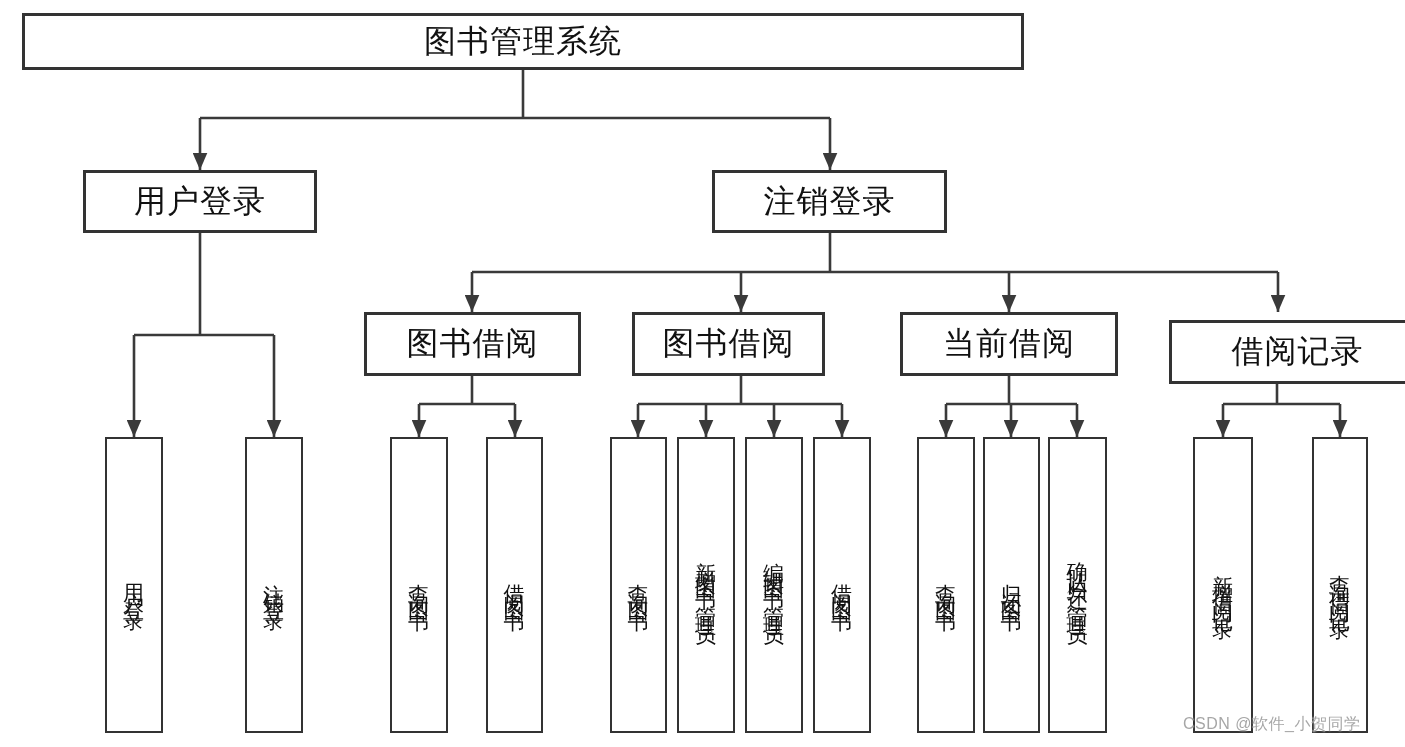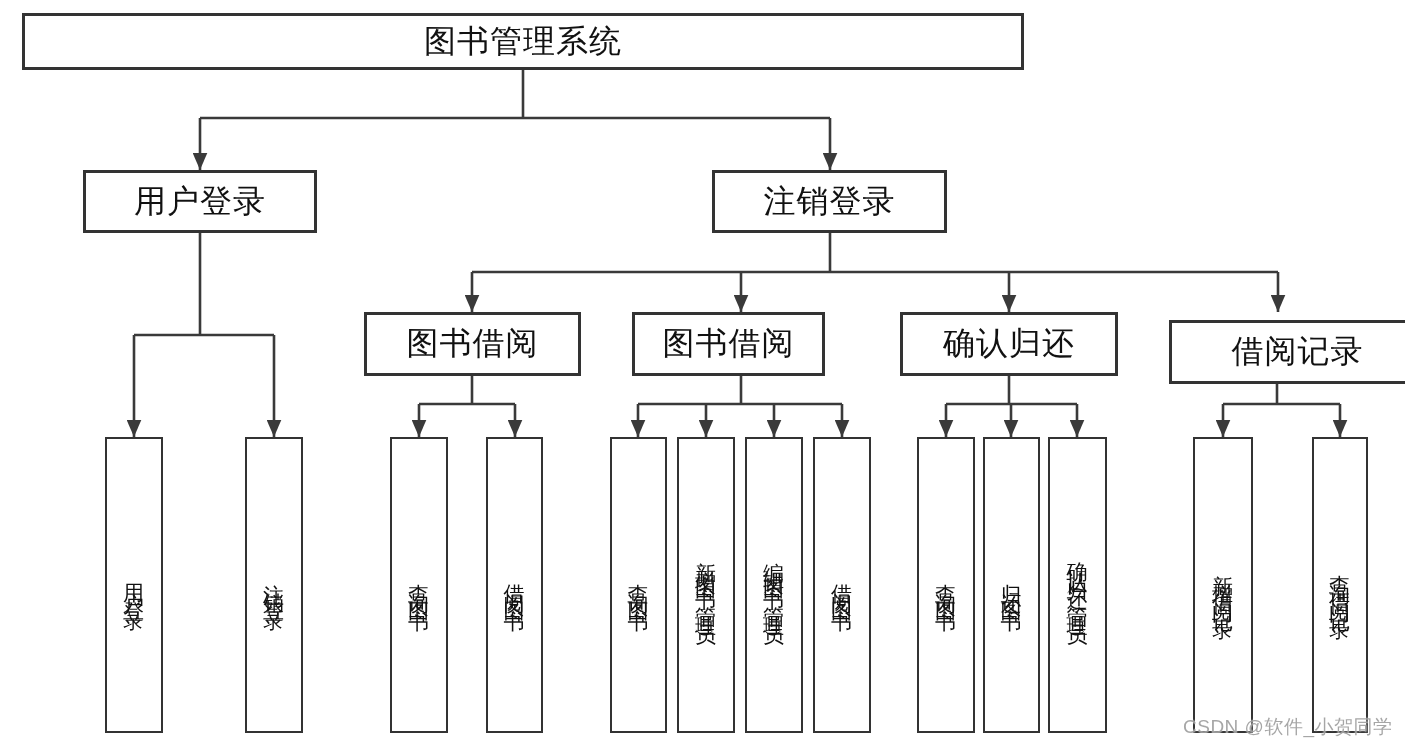--- a/index.html
+++ b/index.html
@@ -49,21 +49,21 @@
     text-orientation: mixed;
     font-size: 21px;
     letter-spacing: 9px;
     line-height: 1;
   }
   .watermark {
     position: absolute;
     left: 1183px;
     top: 714px;
     width: 215px;
-    font-size: 19px;
+    font-size: 16px;
     color: rgba(150, 150, 150, 0.85);
     text-shadow: 0 0 2px #ffffff;
     white-space: nowrap;
     letter-spacing: 0.5px;
   }
 </style>
 </head>
 <body>
 
 <div id="canvas">
@@ -141,21 +141,21 @@
     <span>注销登录</span>
   </div>
 
   <div class="node-h" style="left:364px; top:312px; width:217px; height:64px">
     <span>图书借阅</span>
   </div>
   <div class="node-h" style="left:632px; top:312px; width:193px; height:64px">
     <span>图书借阅</span>
   </div>
   <div class="node-h" style="left:900px; top:312px; width:218px; height:64px">
-    <span>确认归还</span>
+    <span>当前借阅</span>
   </div>
   <div class="node-h" style="left:1169px; top:320px; width:257px; height:64px">
     <span>借阅记录</span>
   </div>
 
   <div class="node-v" style="left:105px; top:437px; width:58px; height:296px">
     <span>用户登录</span>
   </div>
   <div class="node-v" style="left:245px; top:437px; width:58px; height:296px">
     <span>注销登录</span>

